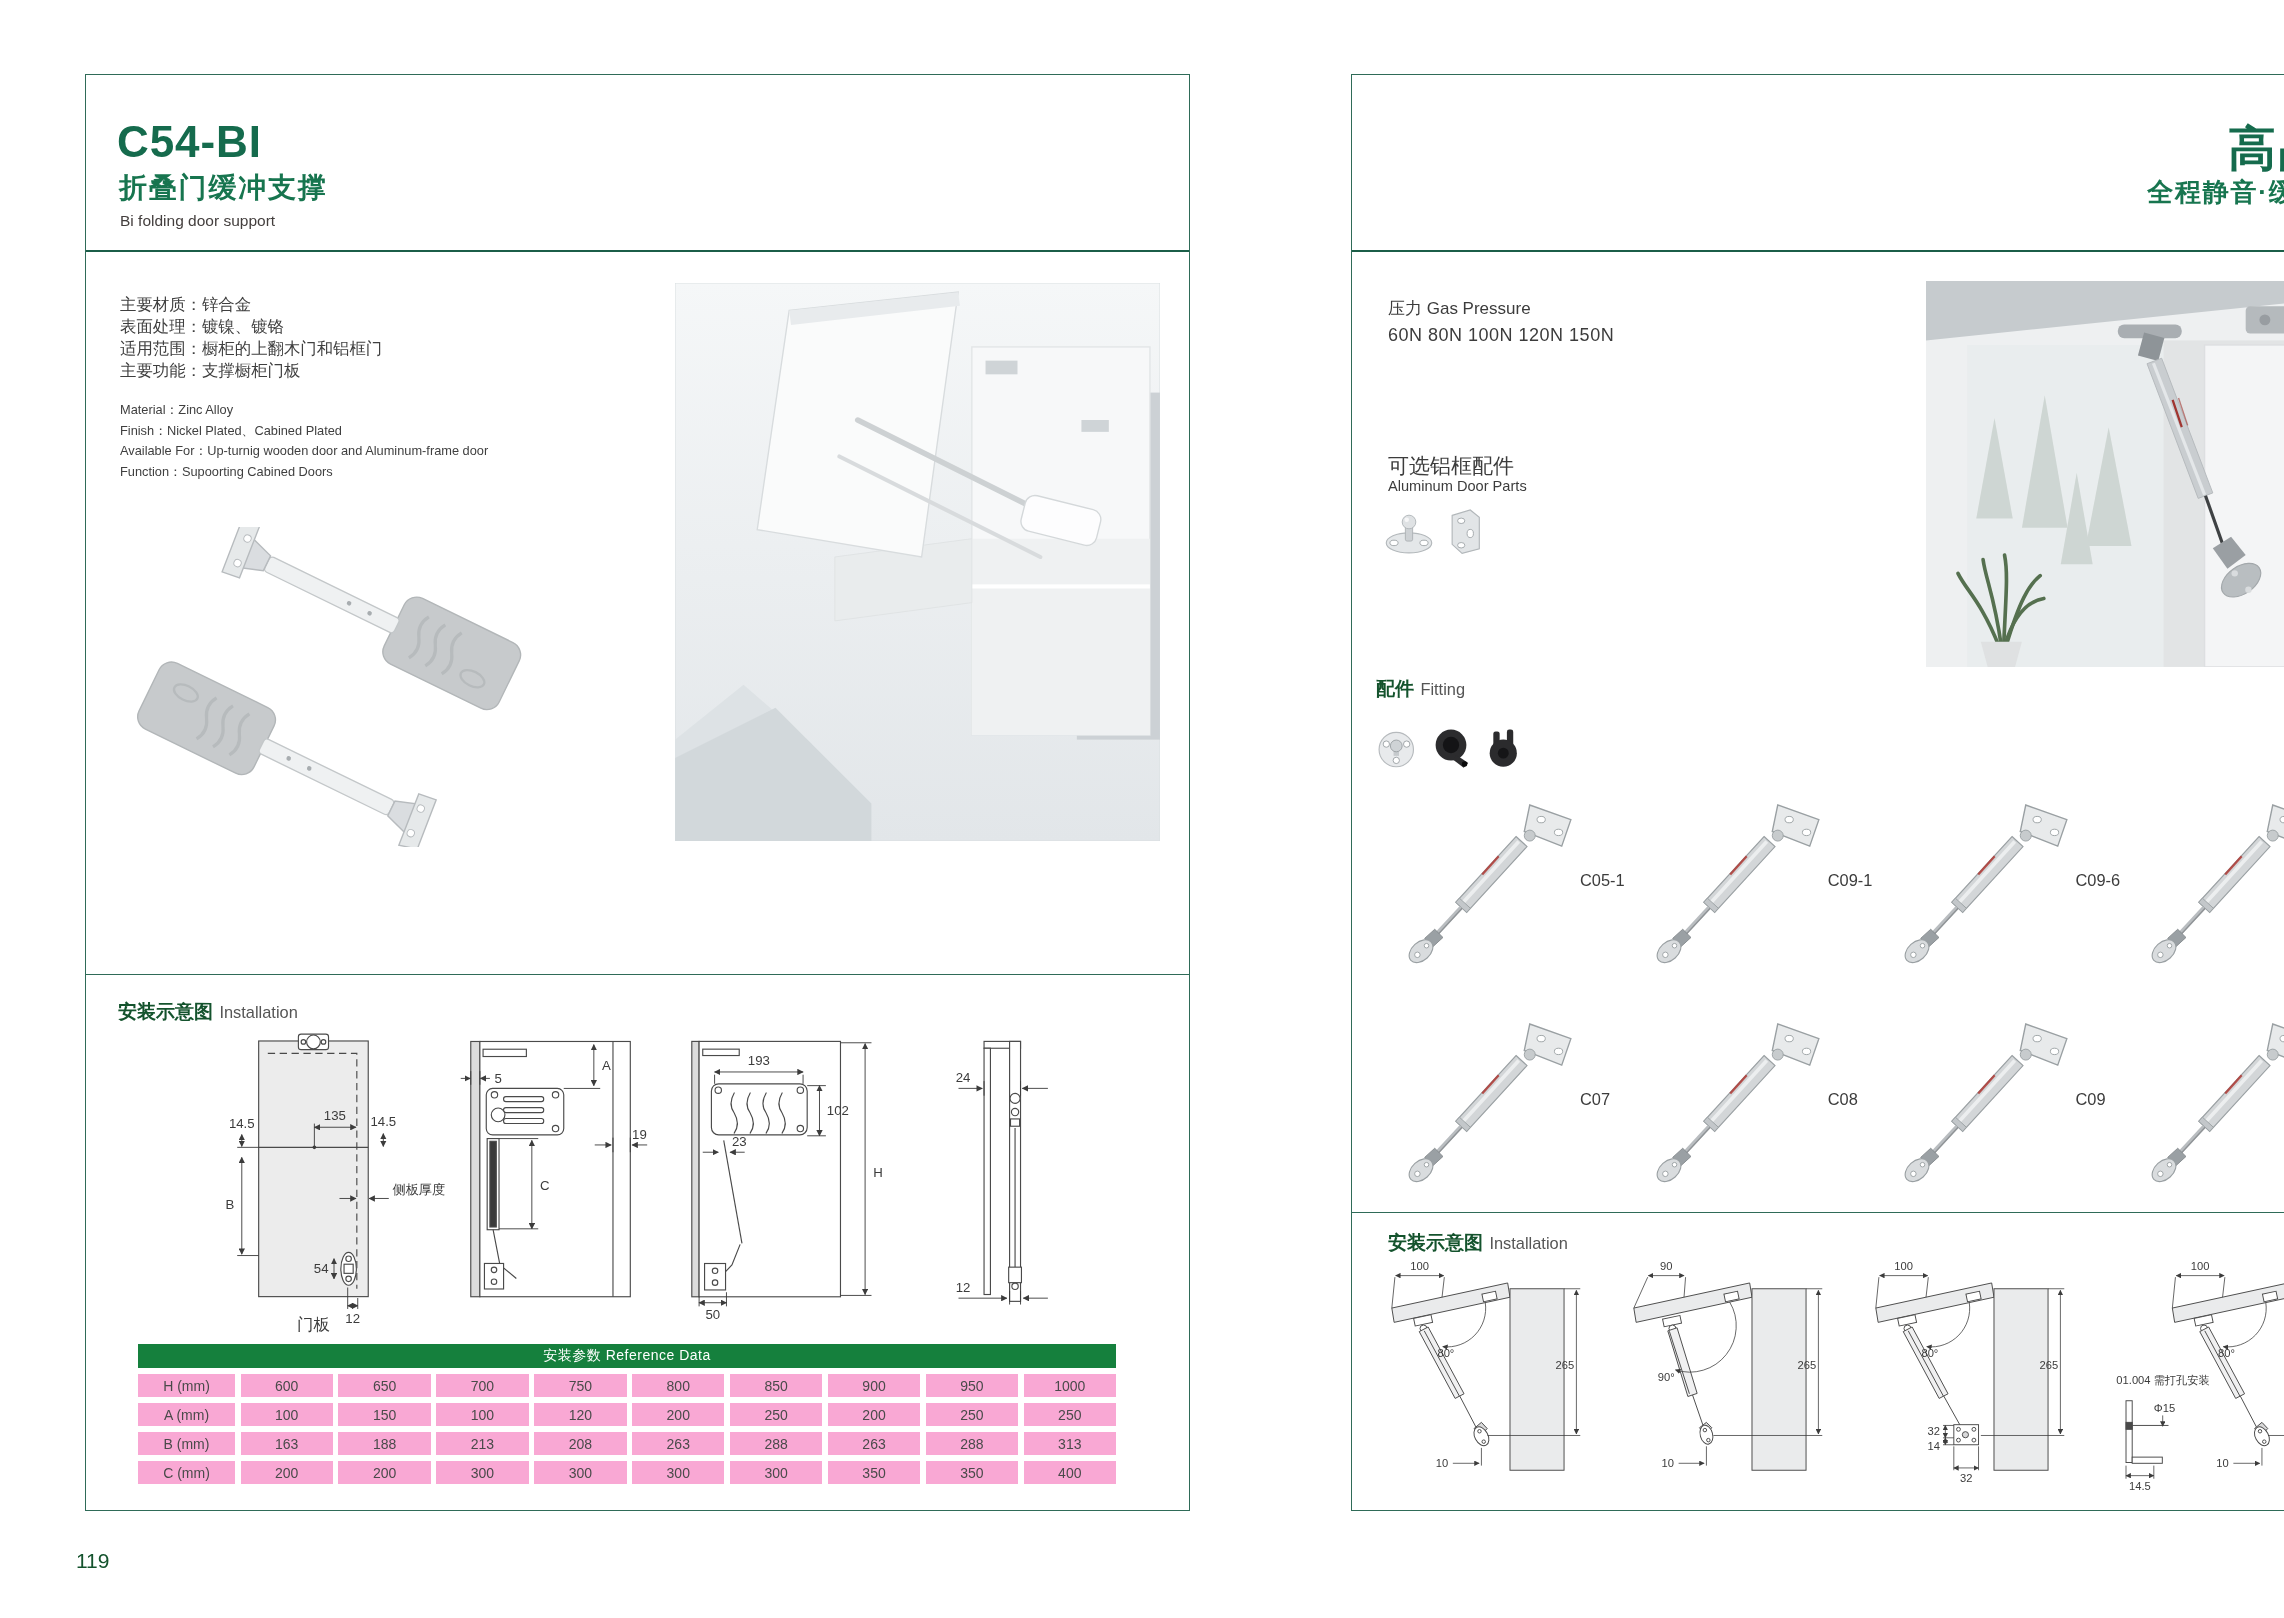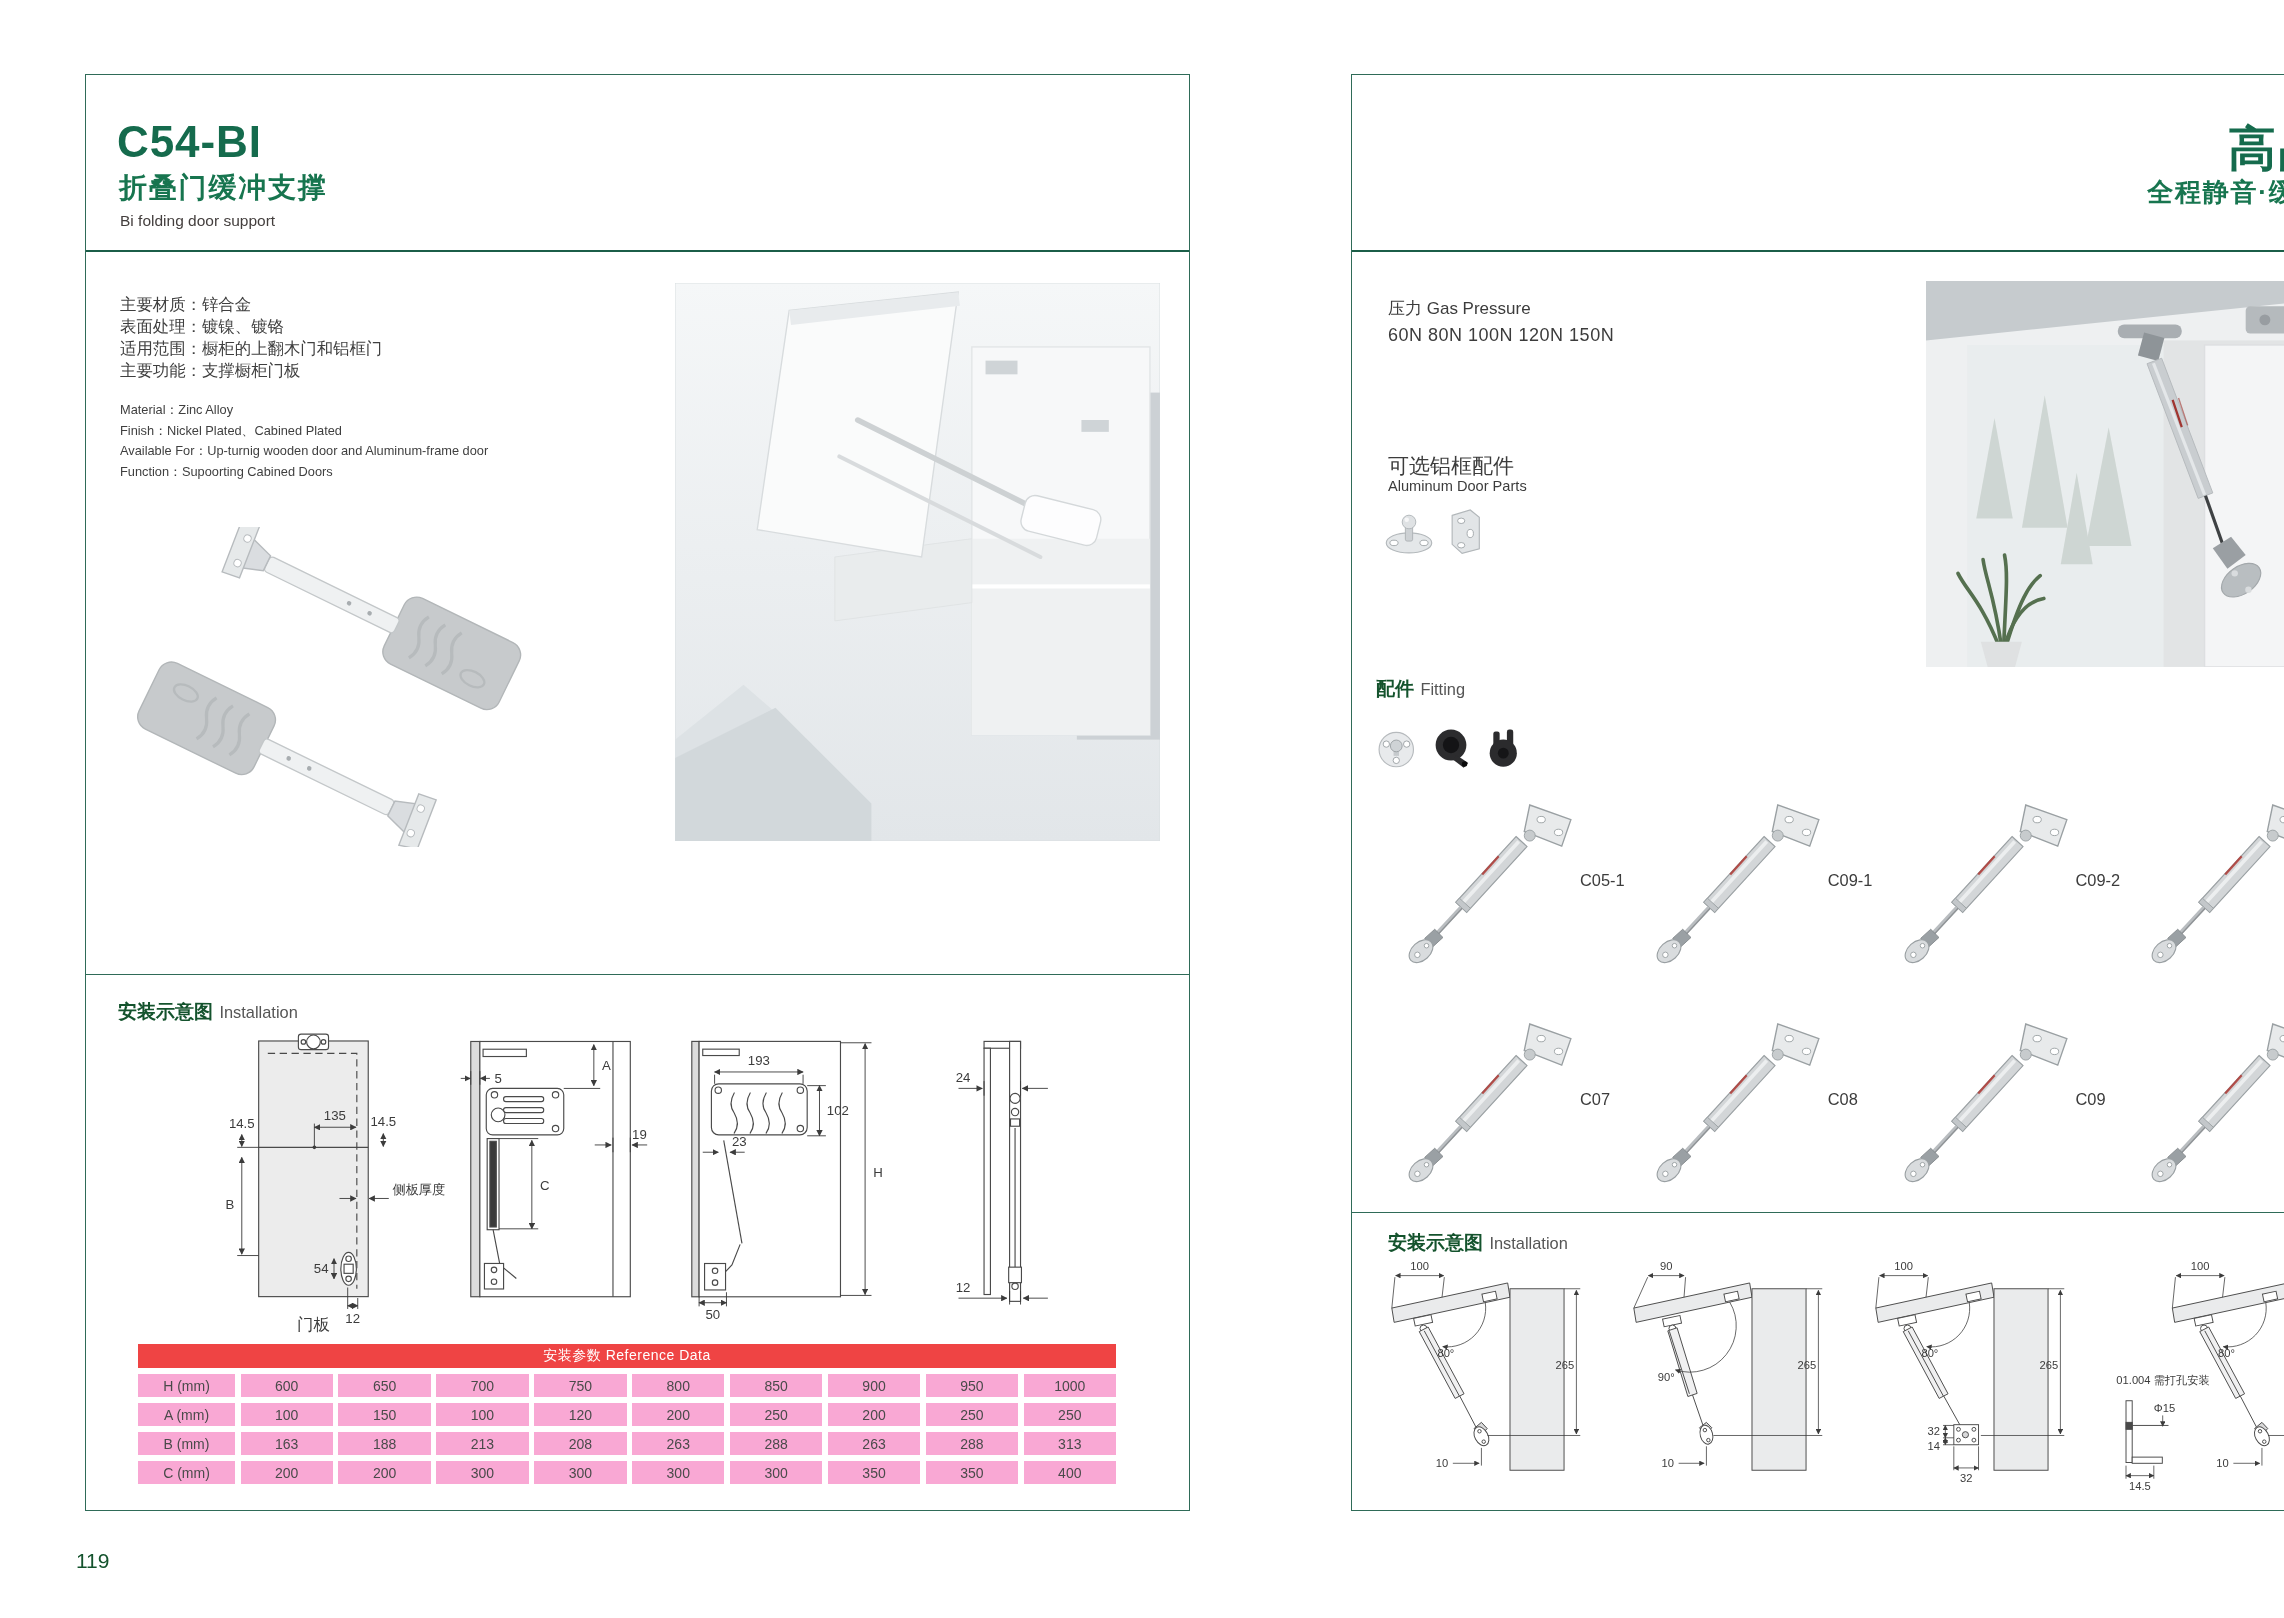--- a/index.html
+++ b/index.html
@@ -11,21 +11,21 @@
   .model-title{font-size:44px;font-weight:700;color:#156B4D;letter-spacing:0.9px;}
   .sub-cn{font-size:28px;font-weight:700;color:#17754F;letter-spacing:1.8px;}
   .sub-en{font-size:15.5px;color:#433E3D;}
   .r-title{font-size:48px;font-weight:700;color:#156B4D;letter-spacing:2.7px;text-align:right;}
   .r-sub-cn{font-size:26px;font-weight:700;color:#17754F;letter-spacing:1.8px;text-align:right;}
   .spec-cn{font-size:16.4px;line-height:22px;color:#3F3F3F;}
   .spec-en{font-size:12.8px;line-height:20.6px;color:#3F3F3F;}
   .sec-title-cn{font-size:19px;font-weight:700;color:#14532d;}
   .sec-title-en{font-size:16.4px;color:#555;margin-left:6.4px;font-weight:400;}
   .pg-num{position:absolute;font-size:21px;color:#14532d;}
-  .t-head{height:24px;background:#ef4444;color:#fff;font-size:14px;display:flex;align-items:center;justify-content:center;letter-spacing:0.5px;}
+  .t-head{height:24px;background:#15803d;color:#fff;font-size:14px;display:flex;align-items:center;justify-content:center;letter-spacing:0.5px;}
   .t-row{display:grid;grid-template-columns:97px repeat(9,1fr);column-gap:5.5px;margin-top:6px;}
   .t-cell{height:23px;background:#f9a8d4;display:flex;align-items:center;justify-content:center;font-size:14px;color:#4A4A4A;}
   .products{position:absolute;left:27px;top:694px;width:991px;display:grid;grid-template-columns:repeat(4,1fr);}
   .product{height:219px;display:flex;flex-direction:row;align-items:center;}
   .product svg{width:201px;height:174px;}
   .p-label{font-size:16.4px;color:#3C3C3C;margin-top:4.6px;}
   .fit-row{display:flex;gap:10px;align-items:flex-end;}
   svg text{font-family:"Liberation Sans",sans-serif;fill:#3C3C3C;}
   .dim{font-size:29px;}
   .dims line, .dims path{stroke:#3C3C3C;stroke-width:2;fill:none;}
@@ -441,21 +441,21 @@
     <div class="product">
       <svg viewBox="0 0 440 380">
             <use href="#sym-spring"></use>
           </svg>
       <div class="p-label">C09-1</div>
     </div>
     <div class="product">
       <svg viewBox="0 0 440 380">
             <use href="#sym-spring"></use>
           </svg>
-      <div class="p-label">C09-2</div>
+      <div class="p-label">C09-6</div>
     </div>
     <div class="product">
       <svg viewBox="0 0 440 380">
             <use href="#sym-spring"></use>
           </svg>
       <div class="p-label">C06</div>
     </div>
     <div class="product">
       <svg viewBox="0 0 440 380">
             <use href="#sym-spring"></use>

